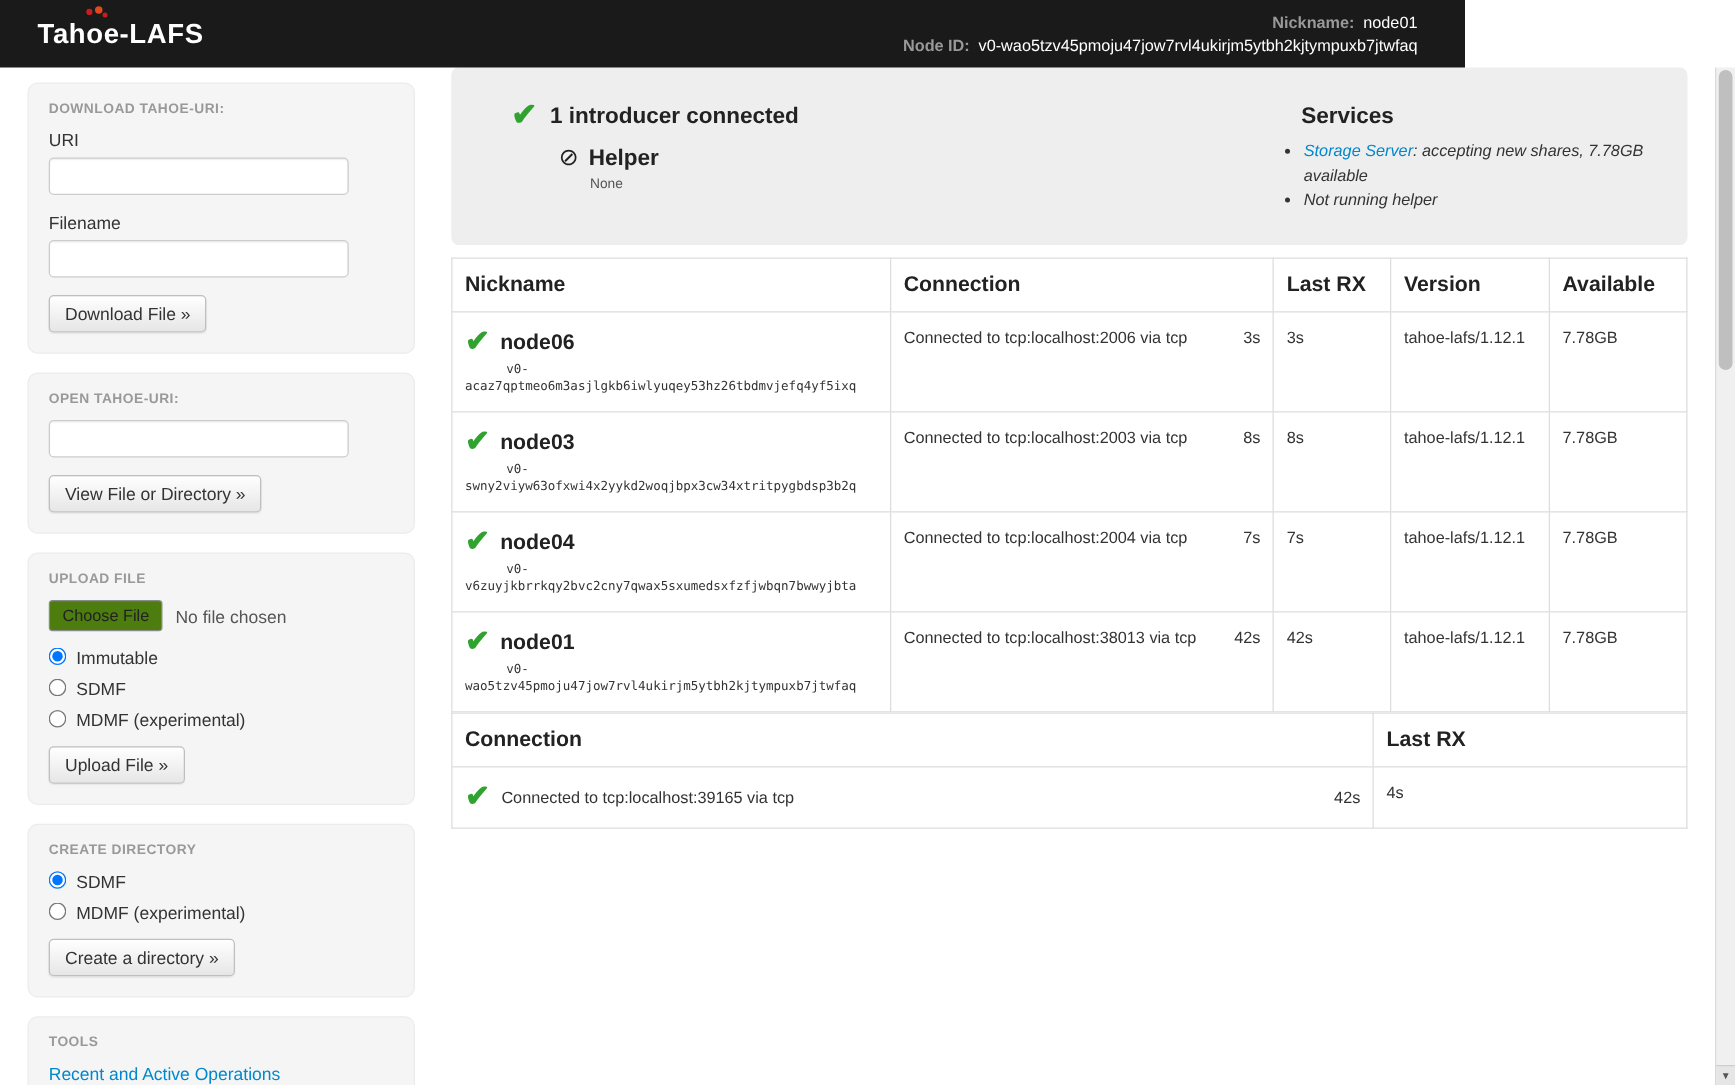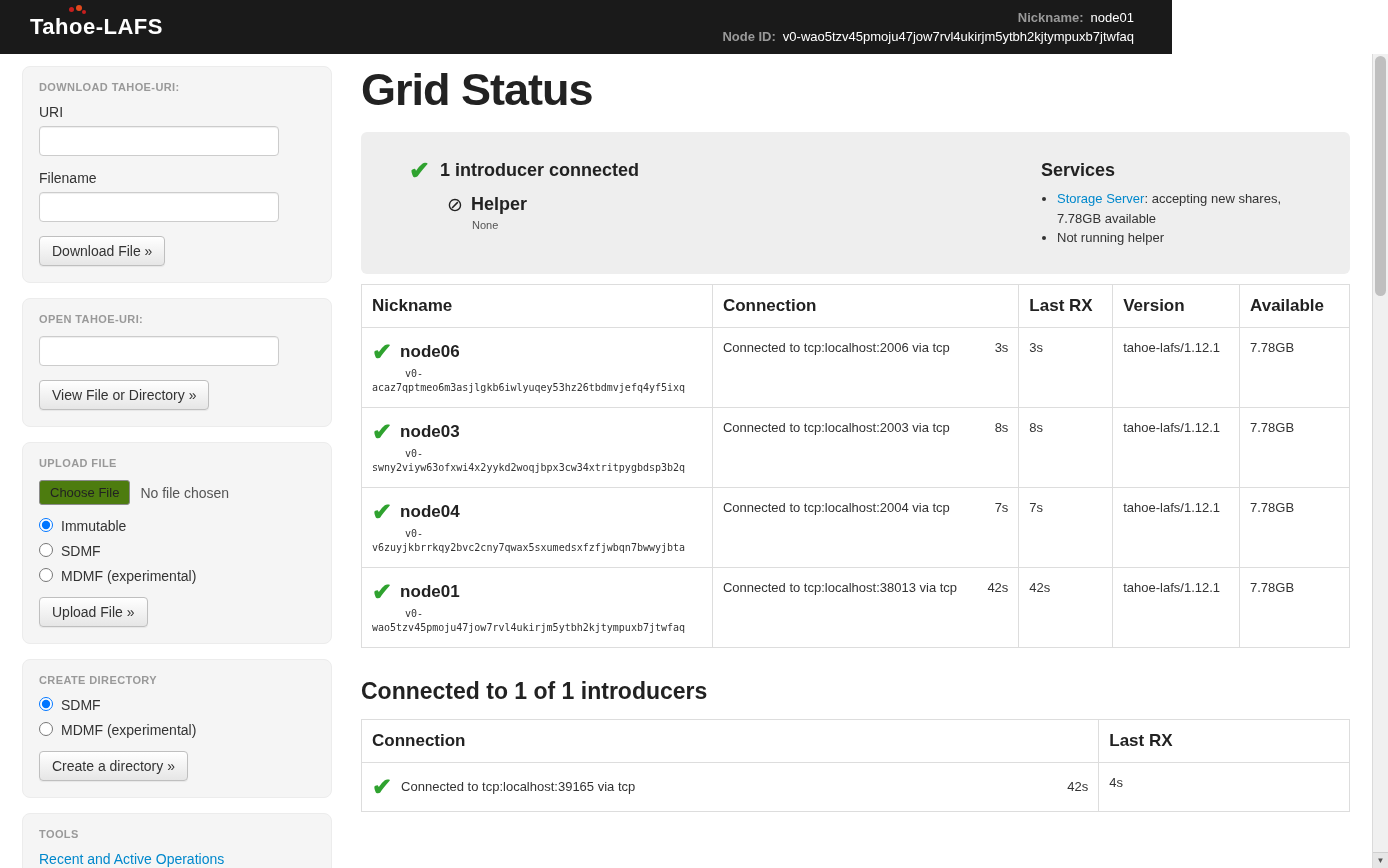--- a/index.html
+++ b/index.html
@@ -49,21 +49,21 @@
   .sum-left { flex:1; padding-left:24px; }
   .intro-row { display:flex; align-items:center; gap:10px; }
   .check { color:#2fa22f; font-size:25px; font-weight:bold; line-height:1; }
   .intro-text { font-size:18px; font-weight:bold; color:#222; }
   .helper-row { display:flex; align-items:center; gap:8px; margin:11px 0 4px 38px; }
   .no-icon { font-size:19px; color:#222; line-height:1; }
   .helper-label { font-size:18px; font-weight:bold; color:#222; }
   .helper-none { font-size:11px; color:#555; margin-left:63px; }
   .sum-right { width:285px; padding-top:2px; }
   .services-title { font-size:18px; font-weight:bold; color:#222; margin-bottom:8px; }
-  .services-list { margin-left:16px; font-size:13px; line-height:1.5; color:#333; }
+  .services-list { margin-left:2px; font-size:13px; line-height:1.5; color:#333;font-style:italic; }
   .services-list a { color:#0088cc; text-decoration:none; cursor:pointer; }
   .section-title { font-size:23px; font-weight:bold; color:#222; margin:30px 0 14px; }
 
   table.grid { width:100%; border-collapse:collapse; background:#fff; }
   .grid th, .grid td { border:1px solid #ddd; text-align:left; vertical-align:top; }
   .grid th { font-size:17px; font-weight:bold; color:#222; padding:11px 10px; }
   .grid td { font-size:13px; color:#333; padding:12px 10px; }
 
   .nick-row { display:flex; align-items:center; gap:8px; }
   .nick-check { color:#2fa22f; font-size:24px; font-weight:bold; line-height:1; }
@@ -152,21 +152,20 @@
 
   <section class="panel">
     <div class="panel-label">TOOLS</div>
     <a class="tools-link">Recent and Active Operations</a>
   </section>
 
 </aside>
 
 <main class="main">
 
-  <h1 class="page-title">Grid Status</h1>
 
   <div class="well">
     <div class="sum-left">
       <div class="intro-row">
         <span class="check">✔</span>
         <span class="intro-text">1 introducer connected</span>
       </div>
       <div class="helper-row">
         <span class="no-icon">⊘</span>
         <span class="helper-label">Helper</span>
@@ -273,21 +272,20 @@
             <span>42s</span>
           </div>
         </td>
         <td class="rx-cell">42s</td>
         <td>tahoe-lafs/1.12.1</td>
         <td>7.78GB</td>
       </tr>
     </tbody>
   </table>
 
-  <h2 class="section-title">Connected to 1 of 1 introducers</h2>
 
   <table class="grid">
     <colgroup>
         <col style="width:738px">
         <col style="width:251px">
       </colgroup>
     <thead>
       <tr>
         <th>Connection</th>
         <th>Last RX</th>

